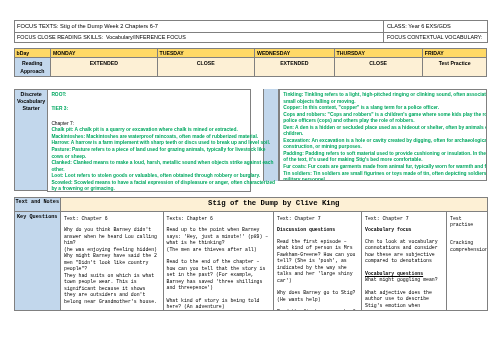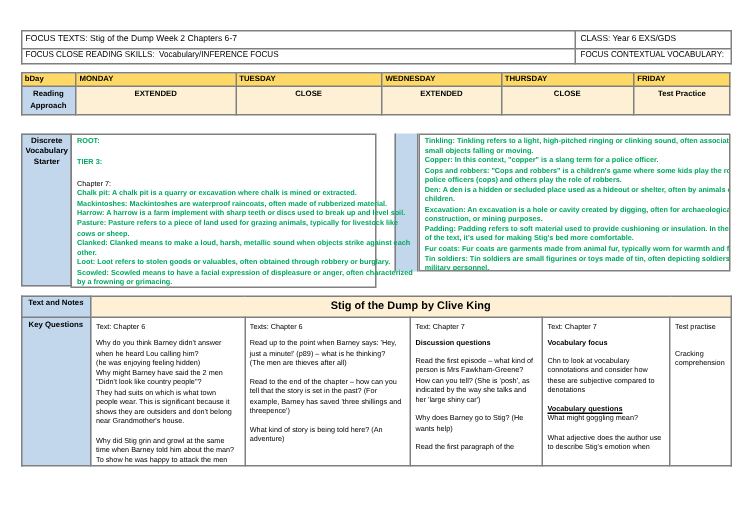--- a/index.html
+++ b/index.html
@@ -34,21 +34,21 @@
   .vocab-label span{display:inline-block;transform:scaleX(1.03);}
   .vocab-label{position:absolute;left:0;top:0;width:34.3px;height:102.8px;background:#C2D7EC;border:0.6px solid #808080;box-sizing:border-box;font-size:5.2px;font-weight:bold;text-align:center;line-height:7.3px;padding-top:1.2px;box-sizing:border-box;}
   .vocab-left{position:absolute;left:33.7px;top:0;width:203.5px;height:103.2px;border:0.6px solid #808080;box-sizing:border-box;background:transparent;padding:2.5px 0 0 3.2px;overflow:visible;z-index:2;}
   .vocab-left-bg{position:absolute;left:33.7px;top:0;width:203.5px;height:103.2px;background:#fff;z-index:0;}
   .vocab-left .vl-inner{width:226px;}
   .vocab-mid{position:absolute;left:249.3px;top:0;width:16.2px;height:92.5px;background:#C2D7EC;border-left:0.6px solid #808080;border-right:0.6px solid #808080;box-sizing:border-box;z-index:1;}
   .vocab-right{position:absolute;left:265.5px;top:0;width:207.5px;height:92.5px;border:0.6px solid #808080;box-sizing:border-box;background:#fff;padding:2.5px 0 0 3.2px;z-index:3;overflow:hidden;}
   .vocab-right .v-list{width:222px;}
 
   
-  .t-notes{left:13.5px;top:196.7px;width:473px;}
+  .t-notes{left:13.5px;top:196.7px;width:473px;font-family:Liberation Mono, monospace;}
   .t-notes td{font-size:5px;}
   .t-notes .nt-label{background:#C2D7EC;font-weight:bold;text-align:center;height:14.5px;font-size:5.2px;line-height:6.5px;padding-top:1.4px;box-sizing:border-box;}
   .t-notes .nt-title{background:#FDF0D5;text-align:center;font-weight:bold;font-size:7.3px;height:14.5px;line-height:9.5px;padding-top:1.5px;box-sizing:border-box;overflow:hidden;}
   .t-notes .nt-keyq{background:#C2D7EC;font-weight:bold;text-align:center;font-size:5.2px;padding-top:2.2px;height:97.5px;line-height:6.5px;box-sizing:border-box;}
   .t-notes .nt-col{padding:0;line-height:6.5px;font-size:4.85px;height:97.5px;overflow:hidden;box-sizing:border-box;}
   .nt-inner{padding:3.6px 3px 0 3px;height:97.5px;overflow:hidden;box-sizing:border-box;}
   .t-notes .cg0{width:46.5px;} .t-notes .cg1{width:102.5px;} .t-notes .cg2{width:110.5px;}
   .t-notes .cg3{width:88px;} .t-notes .cg4{width:85px;} .t-notes .cg5{width:40.5px;}
 
   

